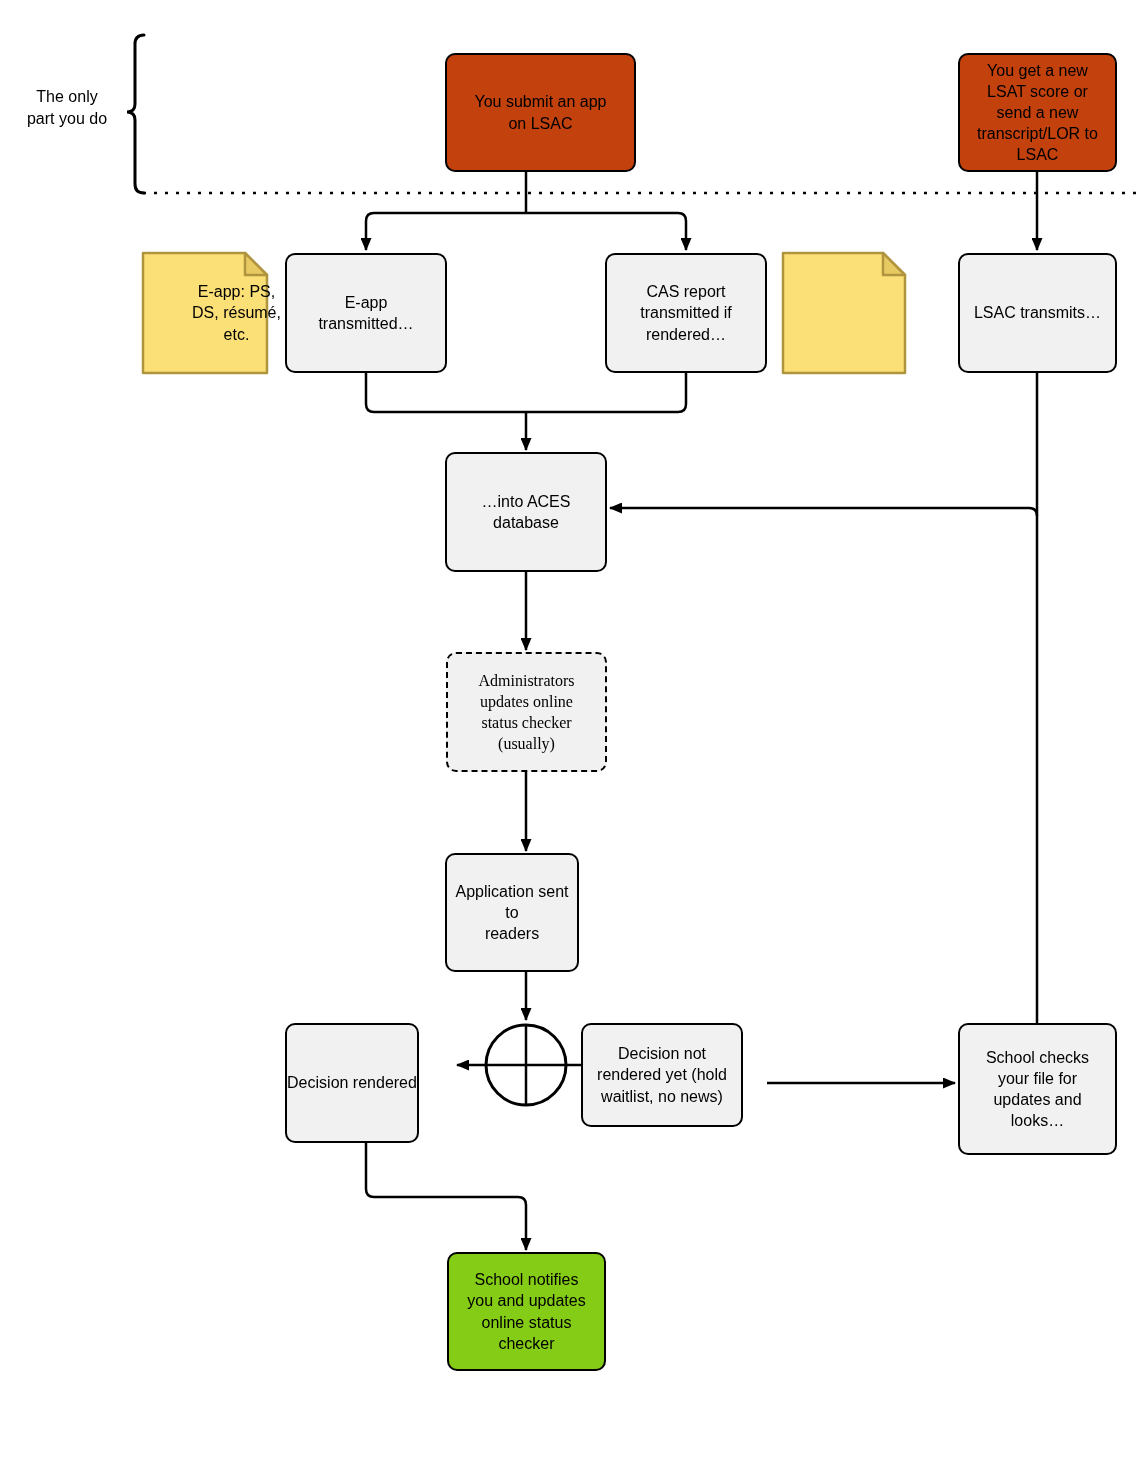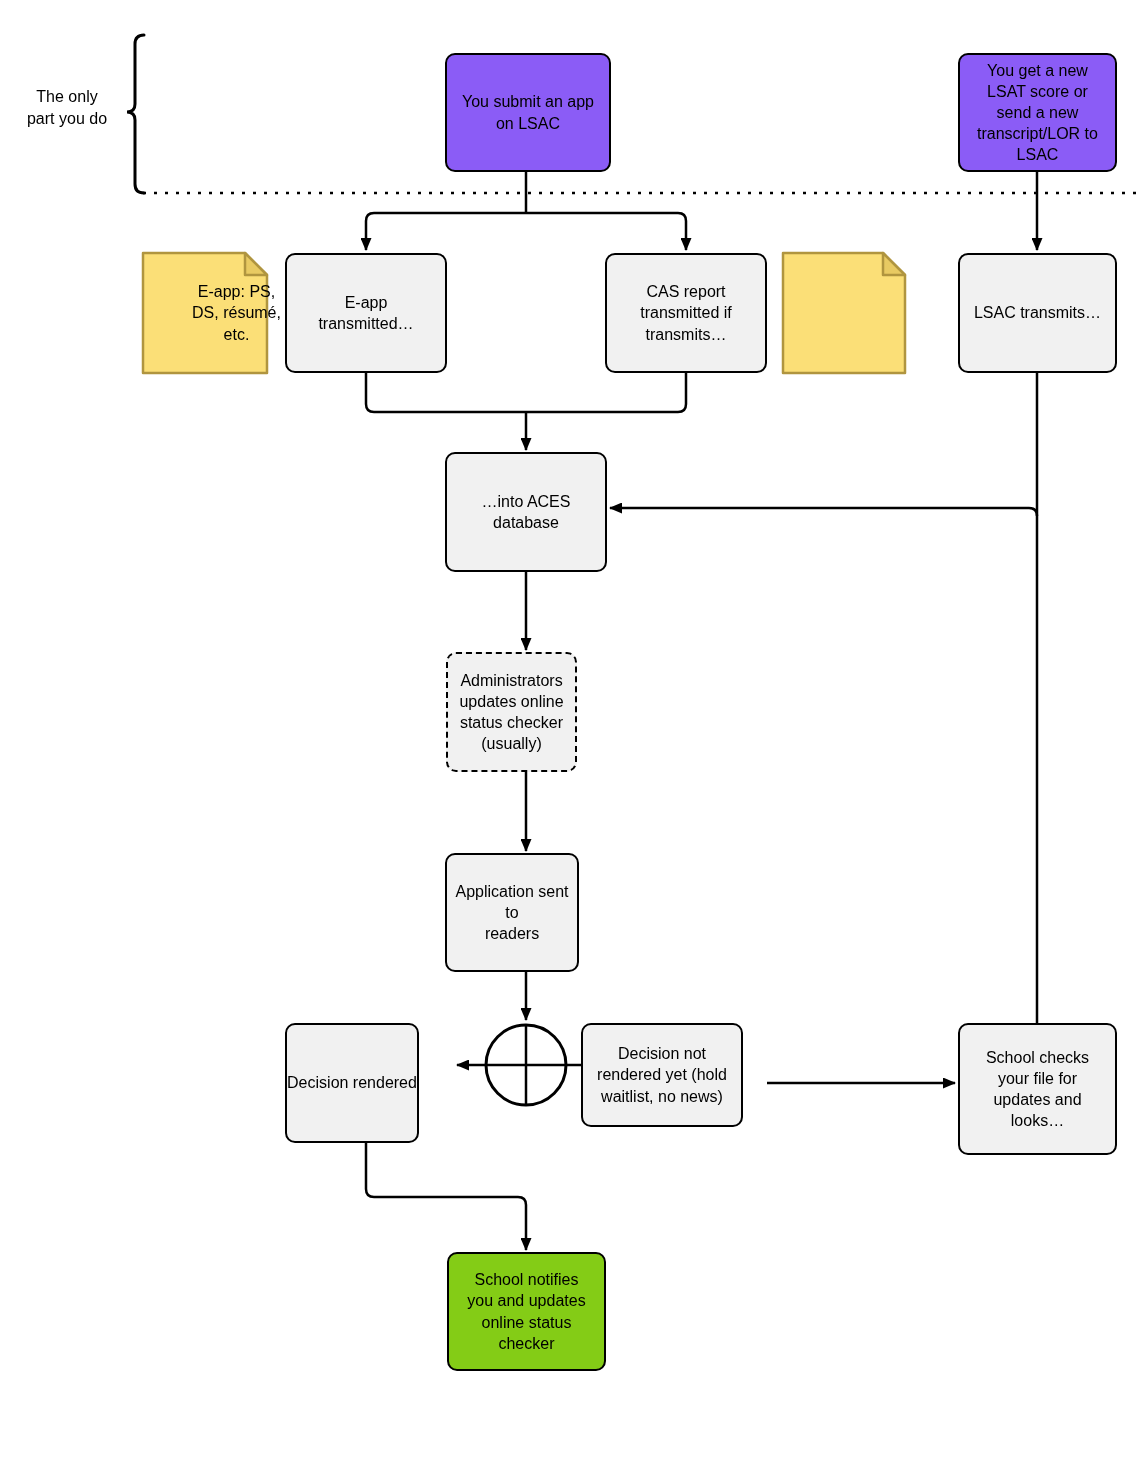--- a/index.html
+++ b/index.html
@@ -19,21 +19,21 @@
     display: flex;
     align-items: center;
     justify-content: center;
     text-align: center;
     border: 2.5px solid #000000;
     border-radius: 10px;
     font-size: 16px;
     line-height: 1.32;
   }
   .node-label, .note-label, .annotation { white-space: pre-line; }
-  .green  { background: #8b5cf6; }
+  .green  { background: #c2410c; }
   .gray   { background: #f1f1f1; }
   .blue   { background: #84cc16; }
   .dashed { border-style: dashed; }
   .note-text {
     position: absolute;
     box-sizing: border-box;
     display: flex;
     align-items: center;
     justify-content: center;
     text-align: center;
@@ -104,21 +104,21 @@
       <path d="M143,253 H245 L267,275 V373 H143 Z" fill="#fbdf77"></path>
       <path d="M245,253 V275 H267 Z" fill="#e8ca62"></path>
       <path d="M783,253 H883 L905,275 V373 H783 Z" fill="#fbdf77"></path>
       <path d="M883,253 V275 H905 Z" fill="#e8ca62"></path>
     </g>
   </svg>
 
   <div class="annotation">The only
 part you do</div>
 
-  <div class="node green" style="left:445px; top:53px; width:166px; height:119px;">
+  <div class="node green" style="left:445px; top:53px; width:191px; height:119px;">
     <span class="node-label">You submit an app
 on LSAC</span>
   </div>
 
   <div class="node green" style="left:958px; top:53px; width:159px; height:119px;">
     <span class="node-label">You get a new
 LSAT score or
 send a new
 transcript/LOR to
 LSAC</span>
@@ -131,34 +131,34 @@
   </div>
 
   <div class="node gray" style="left:285px; top:253px; width:162px; height:120px;">
     <span class="node-label">E-app
 transmitted…</span>
   </div>
 
   <div class="node gray" style="left:605px; top:253px; width:162px; height:120px;">
     <span class="node-label">CAS report
 transmitted if
-transmits…</span>
+rendered…</span>
   </div>
 
 
   <div class="node gray" style="left:958px; top:253px; width:159px; height:120px;">
     <span class="node-label">LSAC transmits…</span>
   </div>
 
   <div class="node gray" style="left:445px; top:452px; width:162px; height:120px;">
     <span class="node-label">…into ACES
 database</span>
   </div>
 
-  <div class="node gray dashed" style="left:446px; top:652px; width:131px; height:120px;">
+  <div class="node gray dashed" style="left:446px; top:652px; width:161px; height:120px;font-family:Liberation Serif, serif;">
     <span class="node-label">Administrators
 updates online
 status checker
 (usually)</span>
   </div>
 
   <div class="node gray" style="left:445px; top:853px; width:134px; height:119px;">
     <span class="node-label">Application sent to
 readers</span>
   </div>

